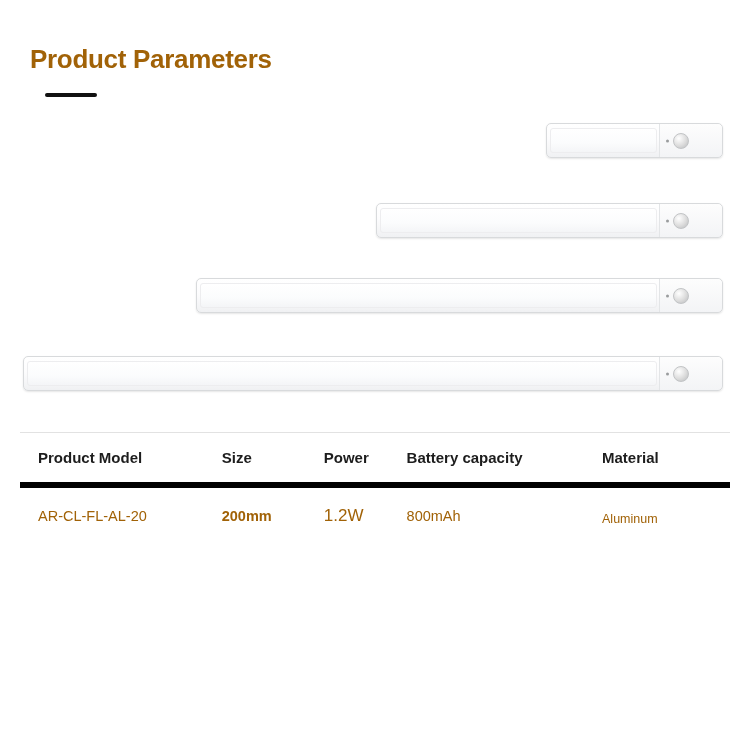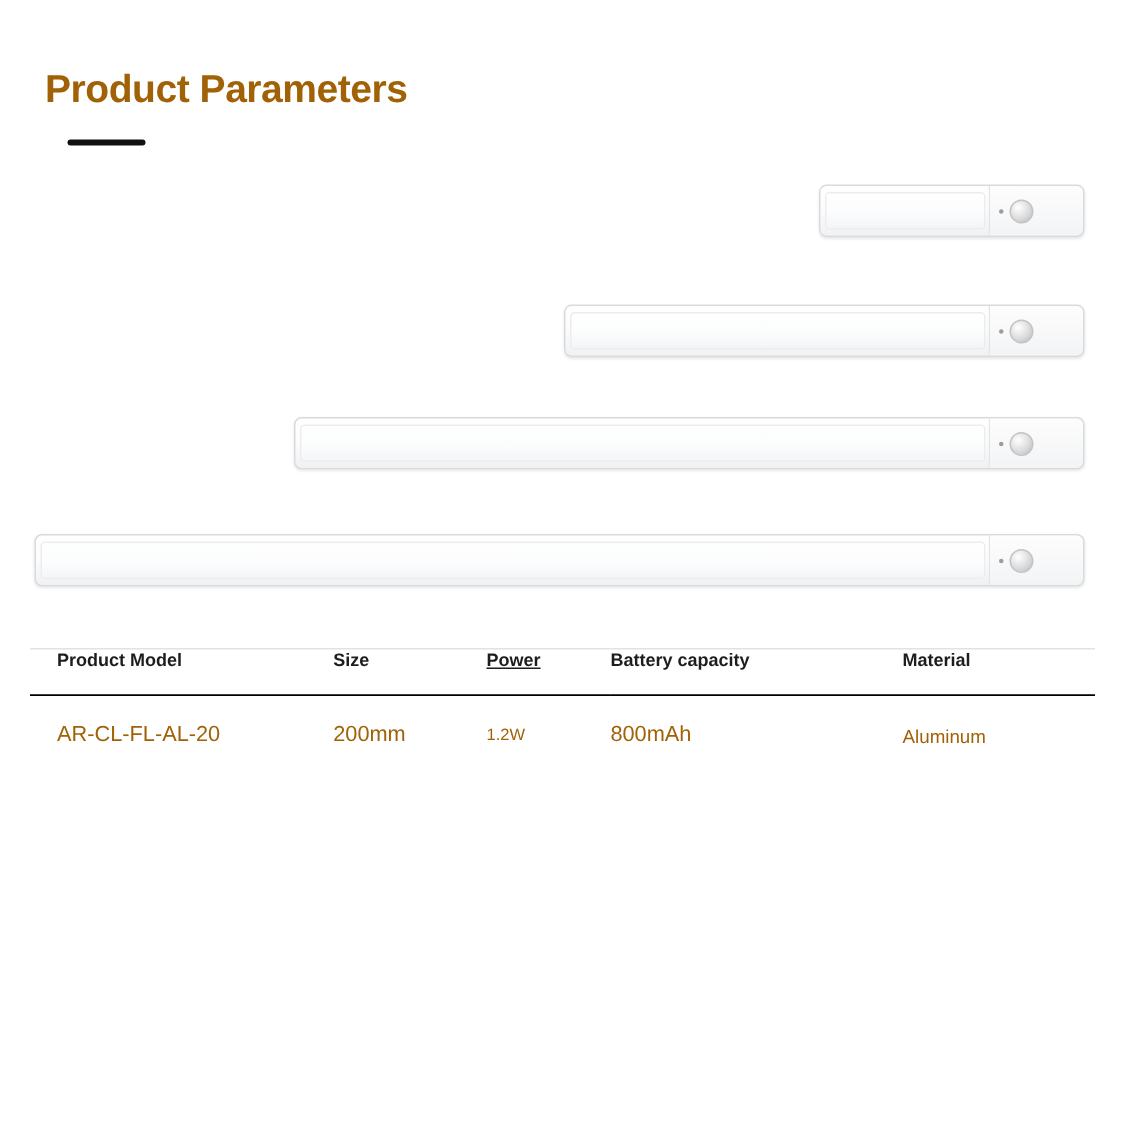--- a/index.html
+++ b/index.html
@@ -110,51 +110,51 @@
     width: 710px;
   }
   table.params {
     width: 100%;
     border-collapse: collapse;
     font-size: 14.5px;
   }
   table.params th {
     text-align: left;
     font-weight: bold;
-    font-size: 12px;
+    font-size: 15px;
     color: #1d1d1d;
-    padding: 0 0 16px 0;
-    border-bottom: 1px solid #000000;
+    padding: 16px 0 16px 0;
+    border-bottom: 6px solid #000000;
     border-top: 1px solid #e2e2e2;
     white-space: nowrap;
   }
   table.params td {
     color: #a16207;
     padding: 18px 0;
     border-bottom: 1px solid #e8e8e8;
     white-space: nowrap;
   }
   table.params tr:last-child td { border-bottom: none; }
 
   .col-model   { width: 188px; padding-left: 18px !important; }
-  .col-size    { width: 105px; }
+  .col-size    { width: 105px; font-weight: bold; }
   .col-power   { width: 85px;  text-align: left; }
   .col-batt    { width: 200px; }
   .col-mat     { width: 132px; }
 
-  th.col-power { padding-left: 6px; text-decoration: underline; }
+  th.col-power { padding-left: 6px; }
   td.col-power { padding-left: 6px; }
   th.col-batt  { padding-left: 0px; margin-left: 11px; }
   td.col-batt  { padding-left: 26px; margin-left: 36px; }
   th.col-mat   { padding-left: 0px; }
   td.col-mat   { padding-left: 0px; font-size: 12.5px; color: #2a2a2a; vertical-align: bottom; }
 
   td.col-model { font-size: 14.5px; }
   td.col-size  { font-size: 14.5px; }
-  td.col-power { font-size: 11px; }
+  td.col-power { font-size: 17px; }
   td.col-batt  { font-size: 14.5px; }
 </style>
 </head>
 <body>
 
 <h1 class="page-title">Product Parameters</h1>
 <div class="title-underline"></div>
 
 <div class="bars">
 

